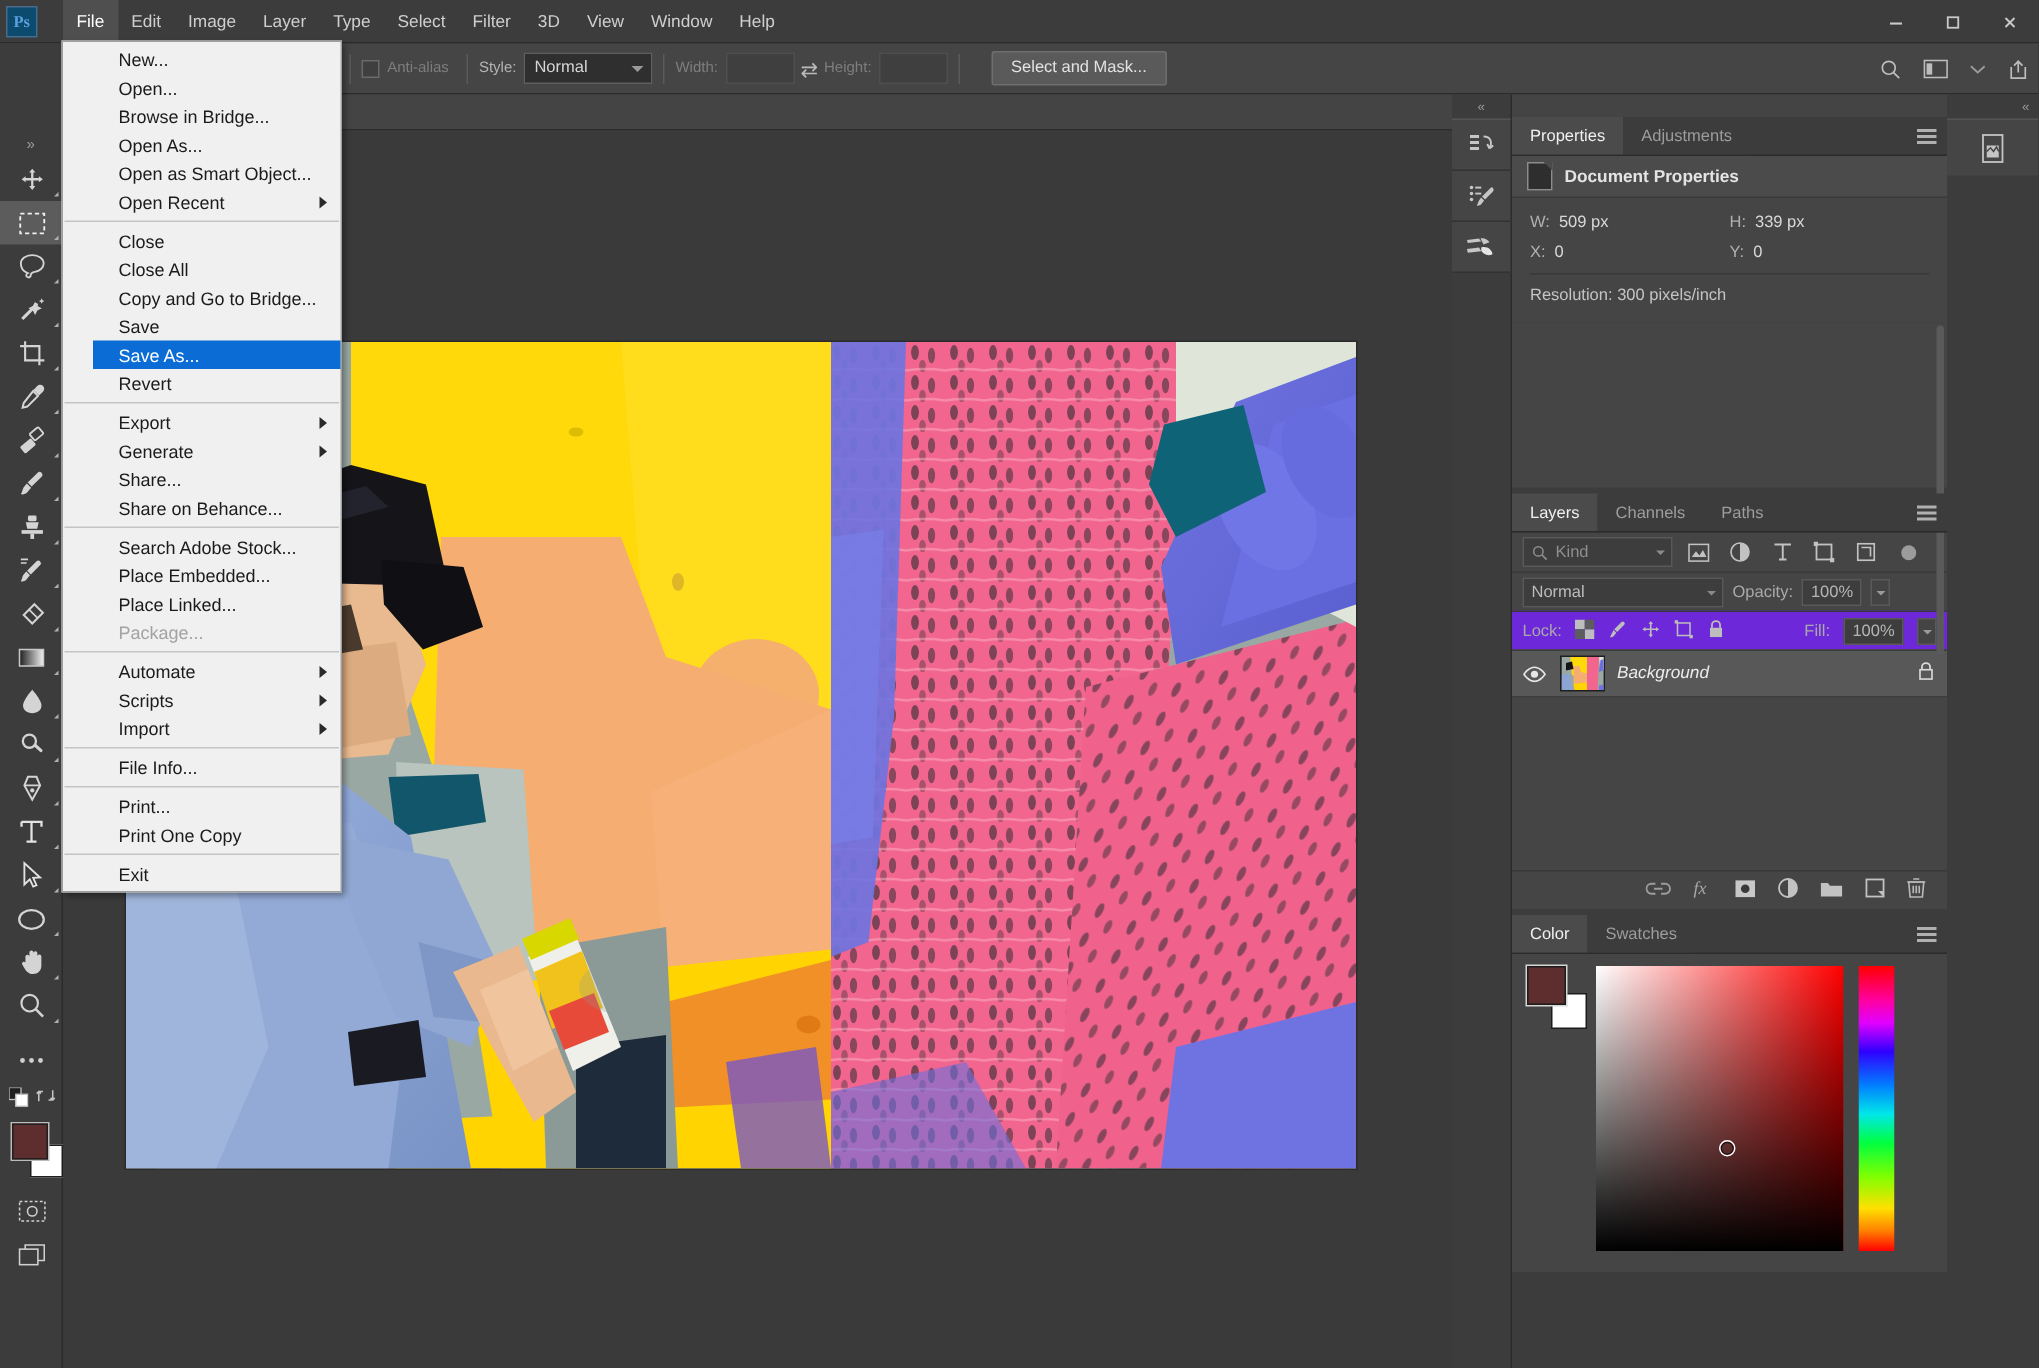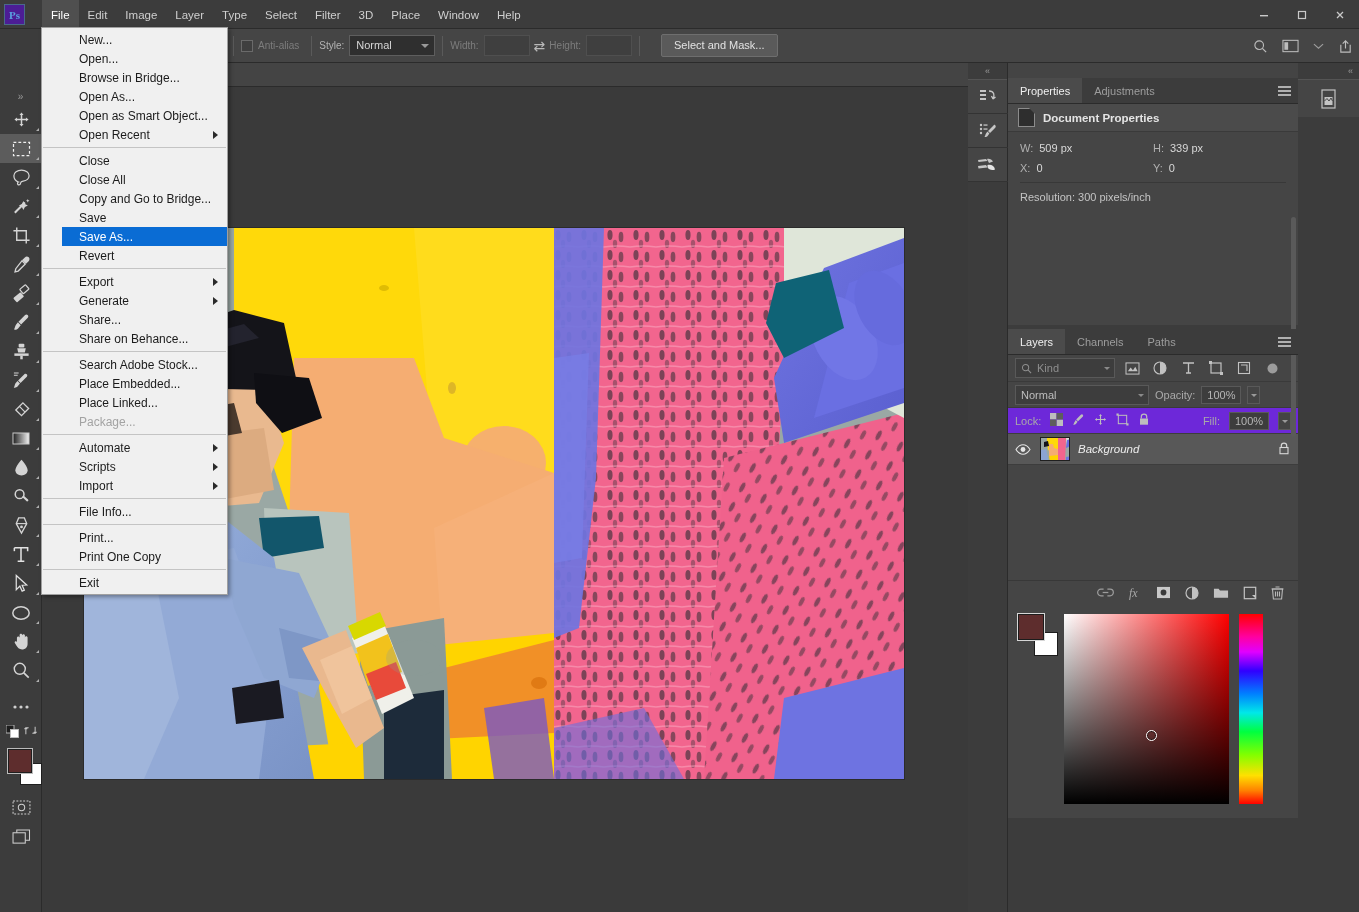--- a/index.html
+++ b/index.html
@@ -13,21 +13,21 @@
   }
   #app { position:relative; width:1359px; height:912px; }
 
   
   .titlebar{
     position:absolute; left:0; top:0; width:1359px; height:29px;
     background:#3c3c3c; border-bottom:1px solid #2b2b2b;
   }
   .ps-logo{
     position:absolute; left:4px; top:4px; width:21px; height:21px;
-    background:#4c1d95; border:1px solid #4a6a8a;
+    background:#0c4a6e; border:1px solid #4a6a8a;
     color:#5aa0e0; font-size:11px; font-weight:bold;
     display:flex; align-items:center; justify-content:center;
     font-family:"Liberation Serif", serif;
   }
   .menubar{ position:absolute; left:42px; top:0; height:29px; display:flex; align-items:stretch; }
   .menu-item{
     padding:0 9px; display:flex; align-items:center; color:#cfcfcf; font-size:11.5px;
     cursor:default;
     text-align:right;
   }
@@ -215,21 +215,21 @@
     <div class="ps-logo">Ps</div>
     <div class="menubar">
       <div class="menu-item active">File</div>
       <div class="menu-item">Edit</div>
       <div class="menu-item">Image</div>
       <div class="menu-item">Layer</div>
       <div class="menu-item">Type</div>
       <div class="menu-item">Select</div>
       <div class="menu-item">Filter</div>
       <div class="menu-item">3D</div>
-      <div class="menu-item">Place</div>
+      <div class="menu-item">View</div>
       <div class="menu-item">Window</div>
       <div class="menu-item">Help</div>
     </div>
     <div class="win-ctrls">
       <div class="win-btn">
         <svg width="12" height="12" viewBox="0 0 12 12">
             <rect x="2" y="6" width="8" height="1.4" fill="#c9c9c9"></rect>
           </svg>
       </div>
       <div class="win-btn">
@@ -871,20 +871,29 @@
           </svg>
       </span>
       <span>
         <svg width="13" height="14" viewBox="0 0 13 14">
             <path d="M1.5 3 L11.5 3 L10.6 13 L2.4 13 Z" fill="none" stroke="#b8b8b8" stroke-width="1.1"></path>
             <path d="M0.5 3 L12.5 3 M4.5 1 L8.5 1 M4.5 5.5 L4.5 10.5 M6.5 5.5 L6.5 10.5 M8.5 5.5 L8.5 10.5" stroke="#b8b8b8" stroke-width="1.1"></path>
           </svg>
       </span>
     </div>
 
+    <div class="panel-tabs" style="margin-top:4px">
+      <div class="ptab active">Color</div>
+      <div class="ptab">Swatches</div>
+      <div class="panel-menu">
+          <i></i>
+          <i></i>
+          <i></i>
+        </div>
+    </div>
     <div class="color-body">
       <div class="cc-swatches">
         <div class="cc-bg"></div>
         <div class="cc-fg"></div>
       </div>
       <div class="cc-field">
         <svg width="165" height="190" viewBox="0 0 165 190" style="display:block">
           <defs>
             <linearGradient id="satg" x1="0" x2="1">
                 <stop offset="0" stop-color="#ffffff"></stop>

